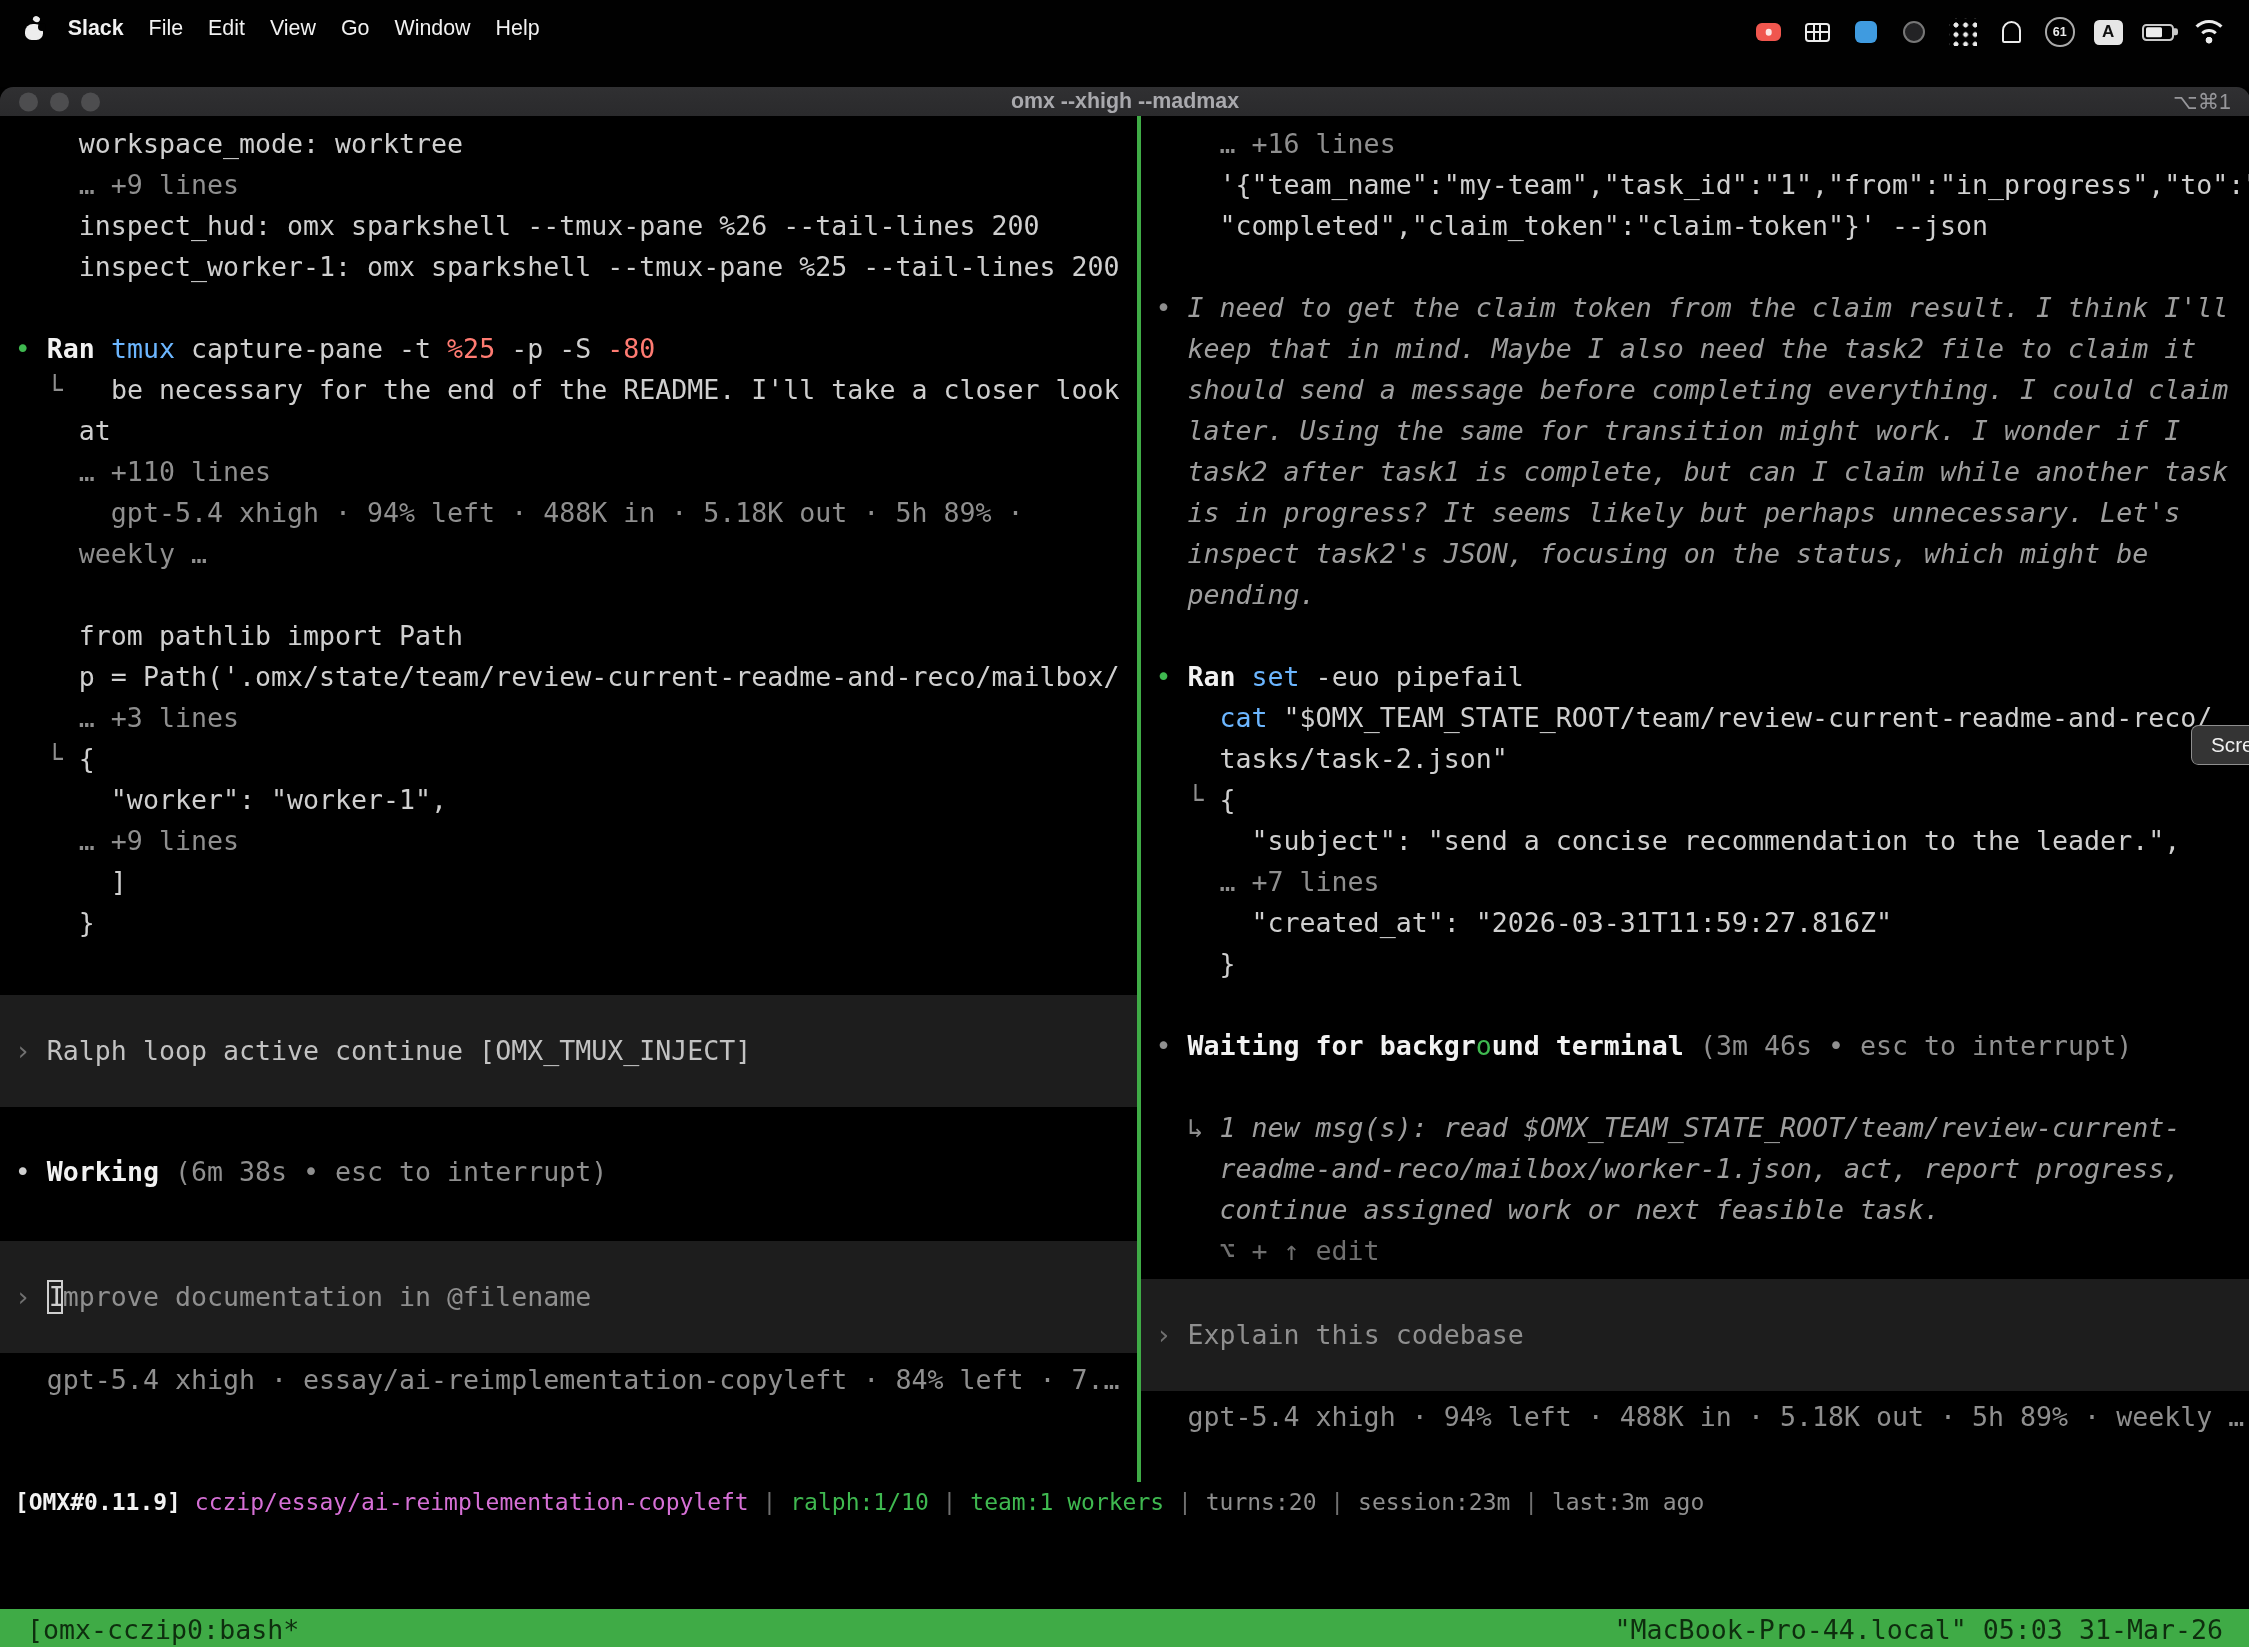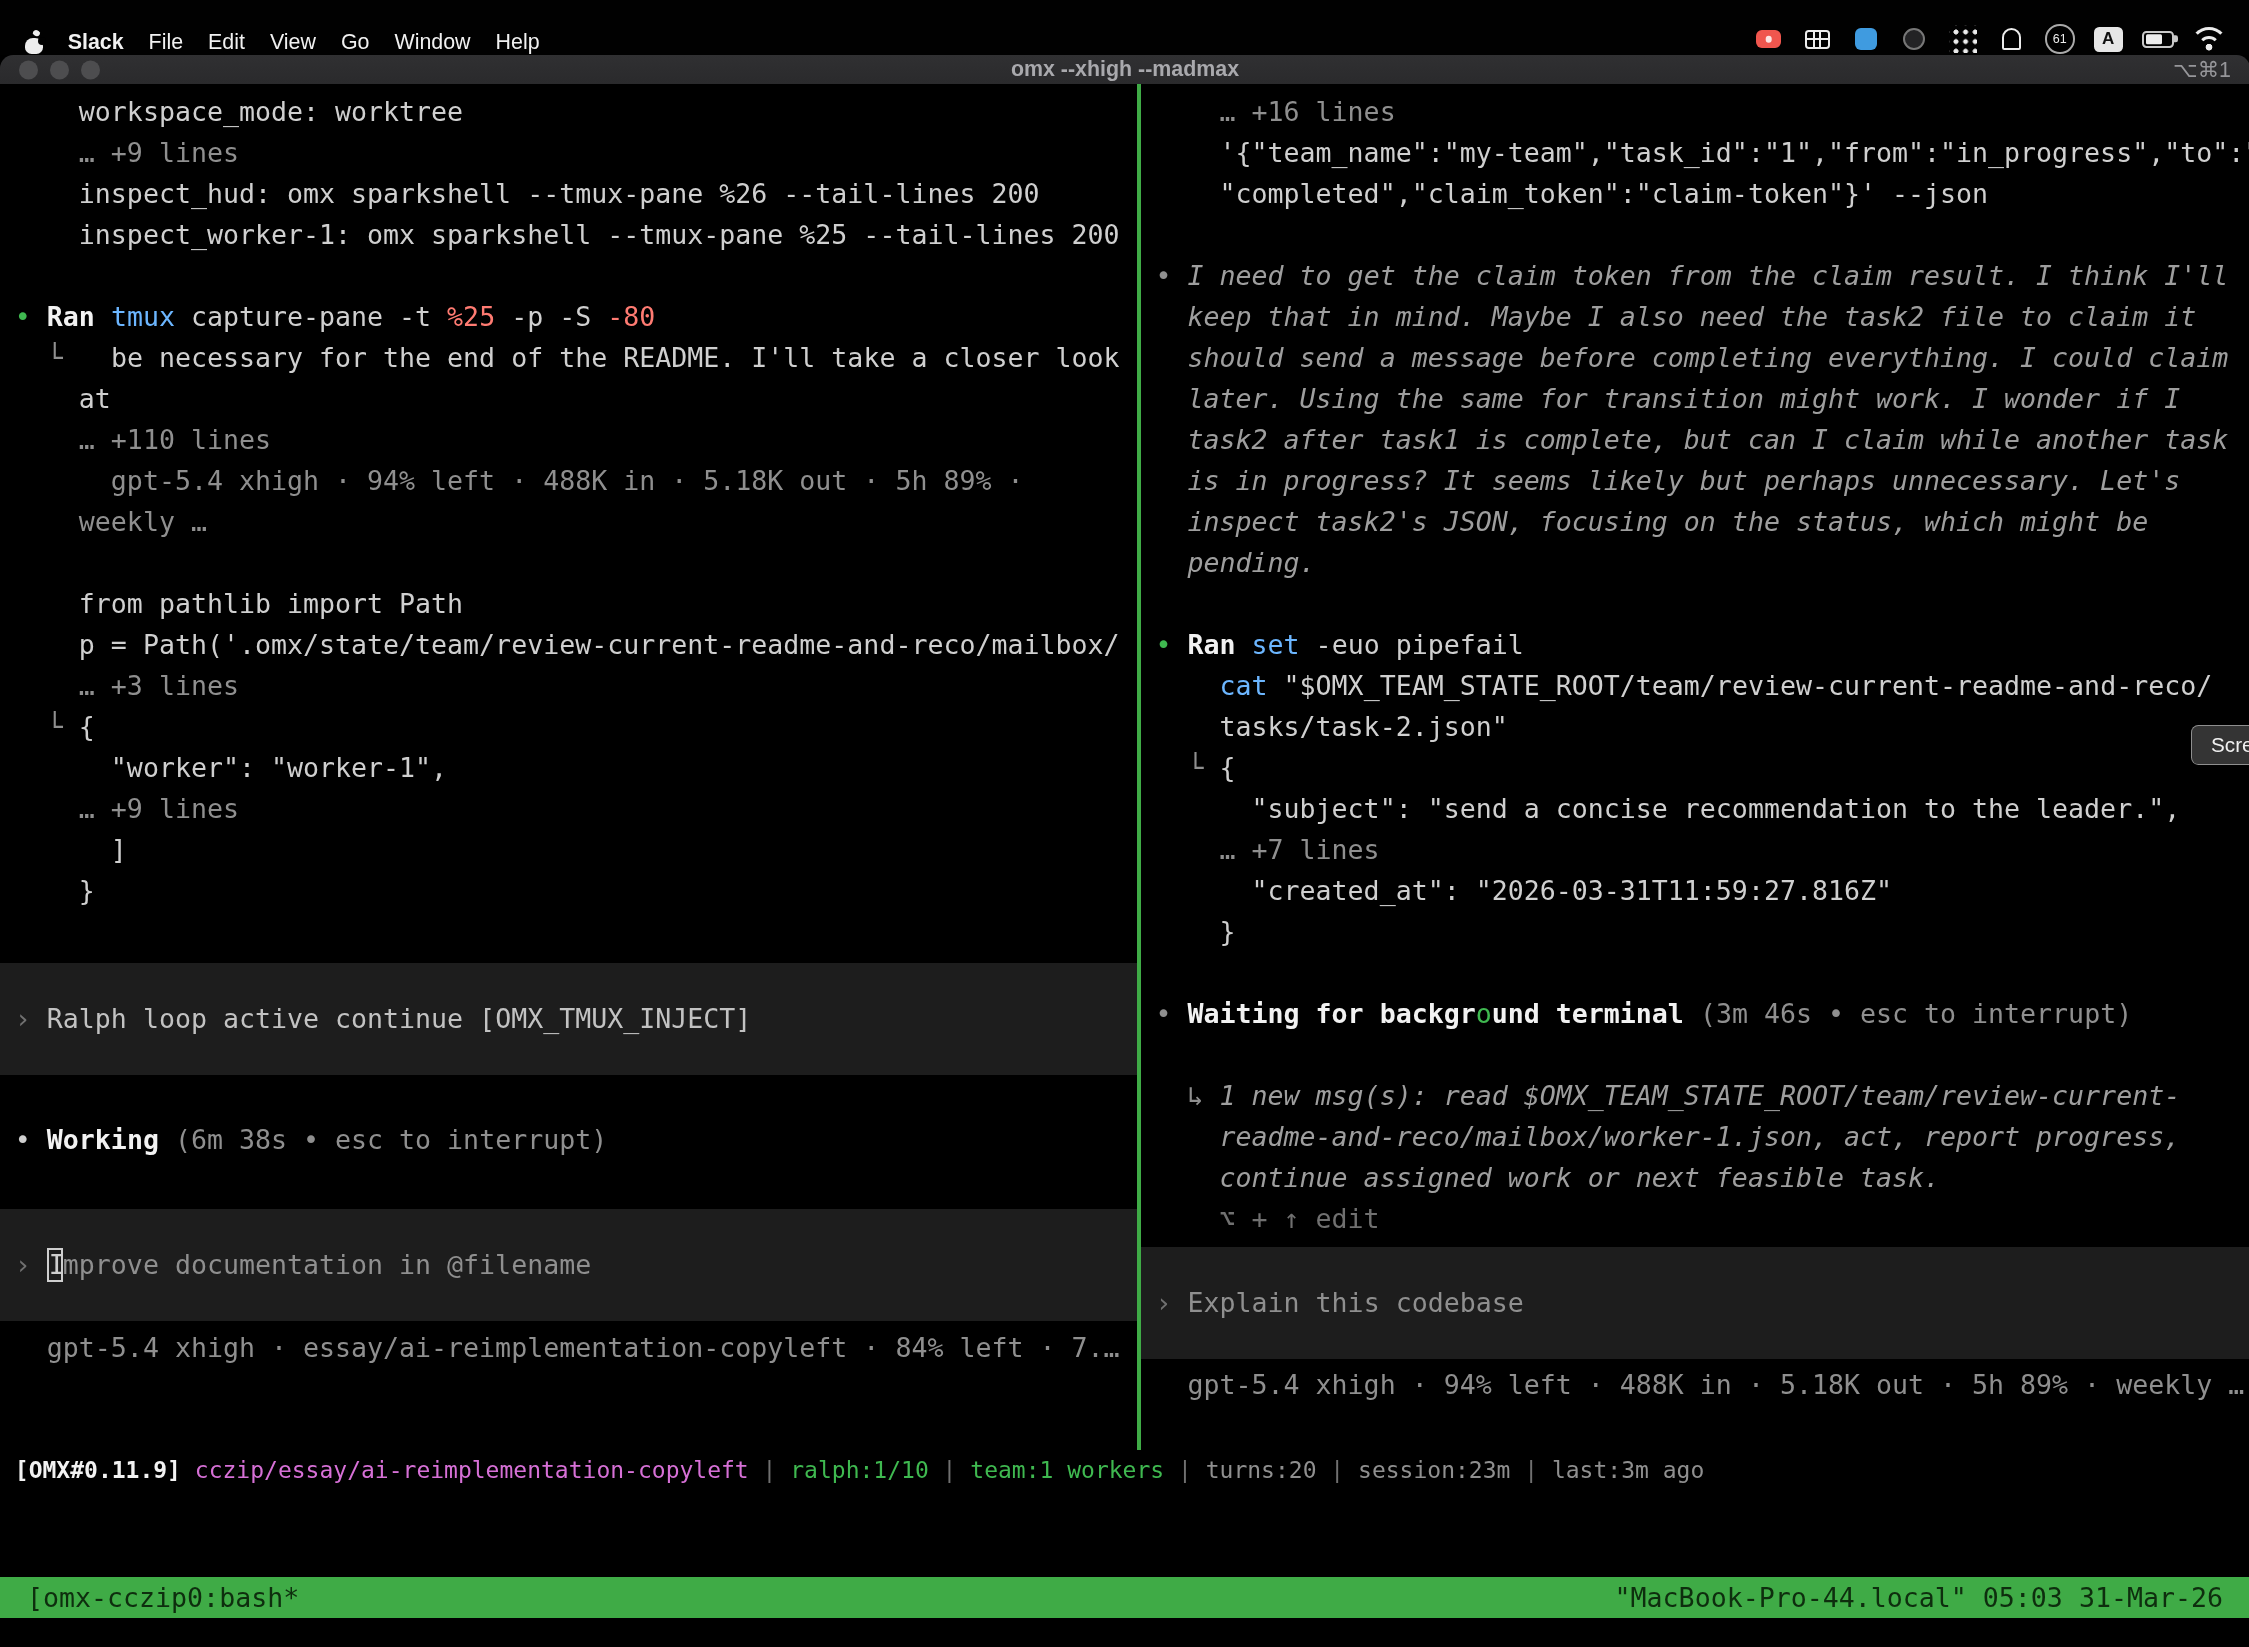--- a/index.html
+++ b/index.html
@@ -1,19 +1,19 @@
 <!DOCTYPE html>
 <html style="--pane_divider: #3fab46; --tmux_green: #3fab46; --band_bg: #1d1d1d; --bullet_green: #3fb950; --command_blue: #6cb6ff; --number_red: #ff7b72; --string_yellow: #d9b45b; --magenta: #d670d6;font-size:11.8px"><head>
 <meta charset="utf-8">
 <style>
   html,body{margin:0;padding:0}
   body{width:2250px;height:1648px;position:relative;background:#000;overflow:hidden}
 
   
-  .menu-bar{height:55px;background:#010101;display:flex;align-items:flex-end;padding:0 25px;
+  .menu-bar{height:55px;background:#010101;display:flex;align-items:flex-start;padding:16px 25px;
     color:#f1f1f1;font:21.4px "Liberation Sans",sans-serif}
   .menu-left{display:flex;align-items:center;gap:25px}
   .menu-items{display:flex;gap:25px}
   .app-name{font-weight:bold}
   .menu-right{margin-left:auto;display:flex;align-items:center;gap:19px}
 
   .apple-icon{position:relative;width:17.7px;height:22px;display:inline-block}
   .apple-icon::before{content:"";position:absolute;left:0;bottom:0;width:17.7px;height:16px;
     background:#ededed;border-radius:8px 8px 6.6px 6.6px}
   .apple-icon::after{content:"";position:absolute;right:-3.7px;top:5.2px;width:8px;height:8px;
@@ -31,21 +31,21 @@
                linear-gradient(#ececec,#ececec) 33% 0/2.2px 100% no-repeat,
                linear-gradient(#ececec,#ececec) 67% 0/2.2px 100% no-repeat}
   .blue-app-icon::before{content:"";width:22px;height:22px;border-radius:5.9px;background:#3f9be0}
   .dark-app-icon::before{content:"";width:22px;height:22px;border-radius:50%;background:#232325;
     border:2.2px solid #777;box-sizing:border-box}
   .dots-grid-icon::before{content:"";width:28px;height:28px;
     background:radial-gradient(#ececec 2.2px,transparent 2.8px);background-size:9.6px 9.6px;background-position:2.2px 2.2px}
   .ghost-icon::before{content:"";width:19px;height:22px;border:2.2px solid #ececec;
     border-radius:9.6px 9.6px 2.2px 2.2px;box-sizing:border-box}
   .battery-percent-icon{width:29.5px;height:29.5px;border:2.2px solid #a9a9a9;border-radius:50%;
-    font-size:12.5px;font-weight:normal;font-family:"Liberation Sans",sans-serif}
+    font-size:12.5px;font-weight:bold;font-family:"Liberation Sans",sans-serif}
   .input-source-icon{width:25px;height:25px;background:#e6e6e6;color:#101010;border-radius:5.2px;
     font-size:17px;font-weight:bold;font-family:"Liberation Sans",sans-serif}
   .battery-icon{width:32px;height:17px;border:2.2px solid #c9c9c9;border-radius:4.4px;position:relative}
   .battery-icon::before{content:"";position:absolute;left:2.2px;top:50%;transform:translateY(-50%);
     height:9.6px;width:16px;background:#ececec;border-radius:1.5px}
   .battery-icon::after{content:"";position:absolute;right:-5.9px;top:50%;transform:translateY(-50%);
     width:3.7px;height:7.4px;background:#c9c9c9;border-radius:0 2.2px 2.2px 0}
   .wifi-icon{width:32px;height:23.6px;position:relative;overflow:hidden;
     background:radial-gradient(circle at 50% 84%,#ececec 3px,transparent 3.7px)}
   .wifi-icon::before{content:"";position:absolute;left:50%;top:0;transform:translateX(-50%);

